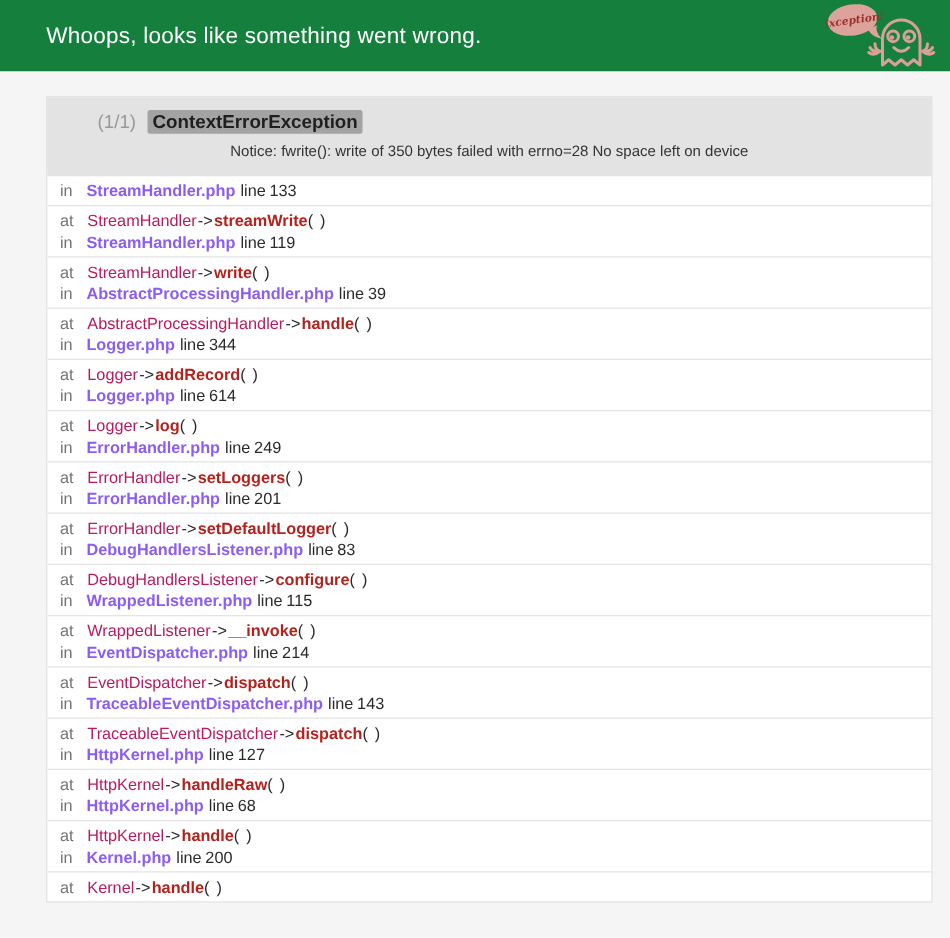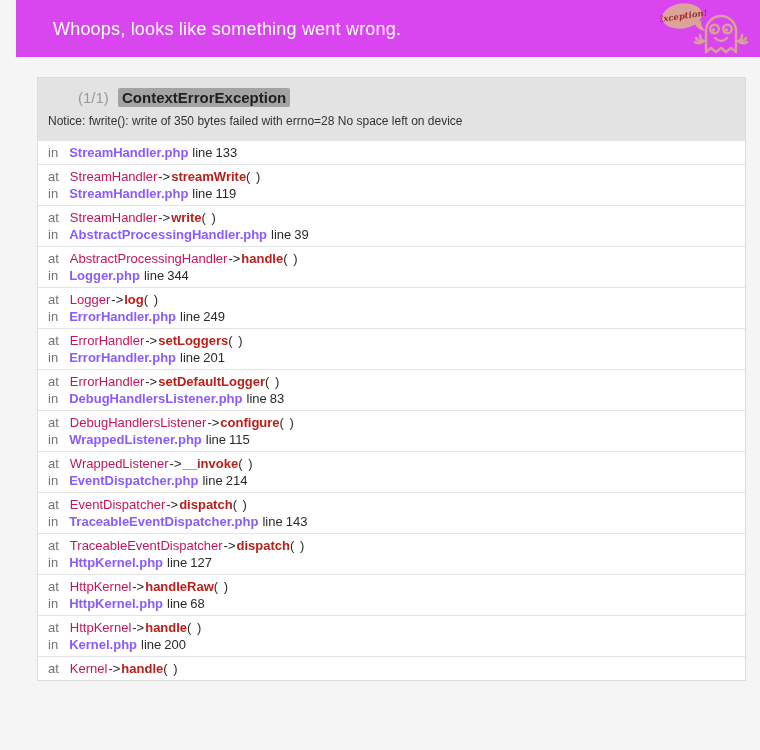--- a/index.html
+++ b/index.html
@@ -7,22 +7,21 @@
     margin: 0; padding: 0;
     width: 760px; height: 750px;
     overflow: hidden;
     background: #f5f5f5;
     font-family: "Liberation Sans", sans-serif;
   }
   
   .banner {
     position: relative;
     height: 57px;
-    background: #d946ef;
-    margin-left: 16px;
+    background: #15803d;
   }
   .banner h1 {
     position: absolute;
     left: 37px; top: 50%;
     transform: translateY(-50%);
     margin: 0;
     color: #ffffff;
     font-size: 18px;
     font-weight: 500;
     letter-spacing: 0.2px;
@@ -58,20 +57,21 @@
     color: #1f1f1f;
     background: #a3a3a3;
     padding: 1px 4px;
     border-radius: 2px;
   }
   .message {
     margin-top: 7px;
     font-size: 12px;
     color: #333333;
     line-height: 15px;
+    text-align: center;
   }
   
   .trace-row {
     padding: 3px 10px;
     border-top: 1px solid #e4e4e4;
     background: #ffffff;
     font-size: 13px;
     color: #2a2a2a;
   }
   .trace-row .line { line-height: 17px; }
@@ -152,20 +152,28 @@
       <div class="trace-row">
     <div class="line">
       <span class="t-label">at</span><span class="cls">AbstractProcessingHandler</span><span class="t-arrow">-&gt;</span><span class="method">handle</span><span class="t-parens">( )</span>
     </div>
     <div class="line">
       <span class="t-label">in</span><span class="file">Logger.php</span><span class="t-line-label">line</span><span>344</span>
     </div>
   </div>
       <div class="trace-row">
     <div class="line">
+      <span class="t-label">at</span><span class="cls">Logger</span><span class="t-arrow">-&gt;</span><span class="method">addRecord</span><span class="t-parens">( )</span>
+    </div>
+    <div class="line">
+      <span class="t-label">in</span><span class="file">Logger.php</span><span class="t-line-label">line</span><span>614</span>
+    </div>
+  </div>
+      <div class="trace-row">
+    <div class="line">
       <span class="t-label">at</span><span class="cls">Logger</span><span class="t-arrow">-&gt;</span><span class="method">log</span><span class="t-parens">( )</span>
     </div>
     <div class="line">
       <span class="t-label">in</span><span class="file">ErrorHandler.php</span><span class="t-line-label">line</span><span>249</span>
     </div>
   </div>
       <div class="trace-row">
     <div class="line">
       <span class="t-label">at</span><span class="cls">ErrorHandler</span><span class="t-arrow">-&gt;</span><span class="method">setLoggers</span><span class="t-parens">( )</span>
     </div>

